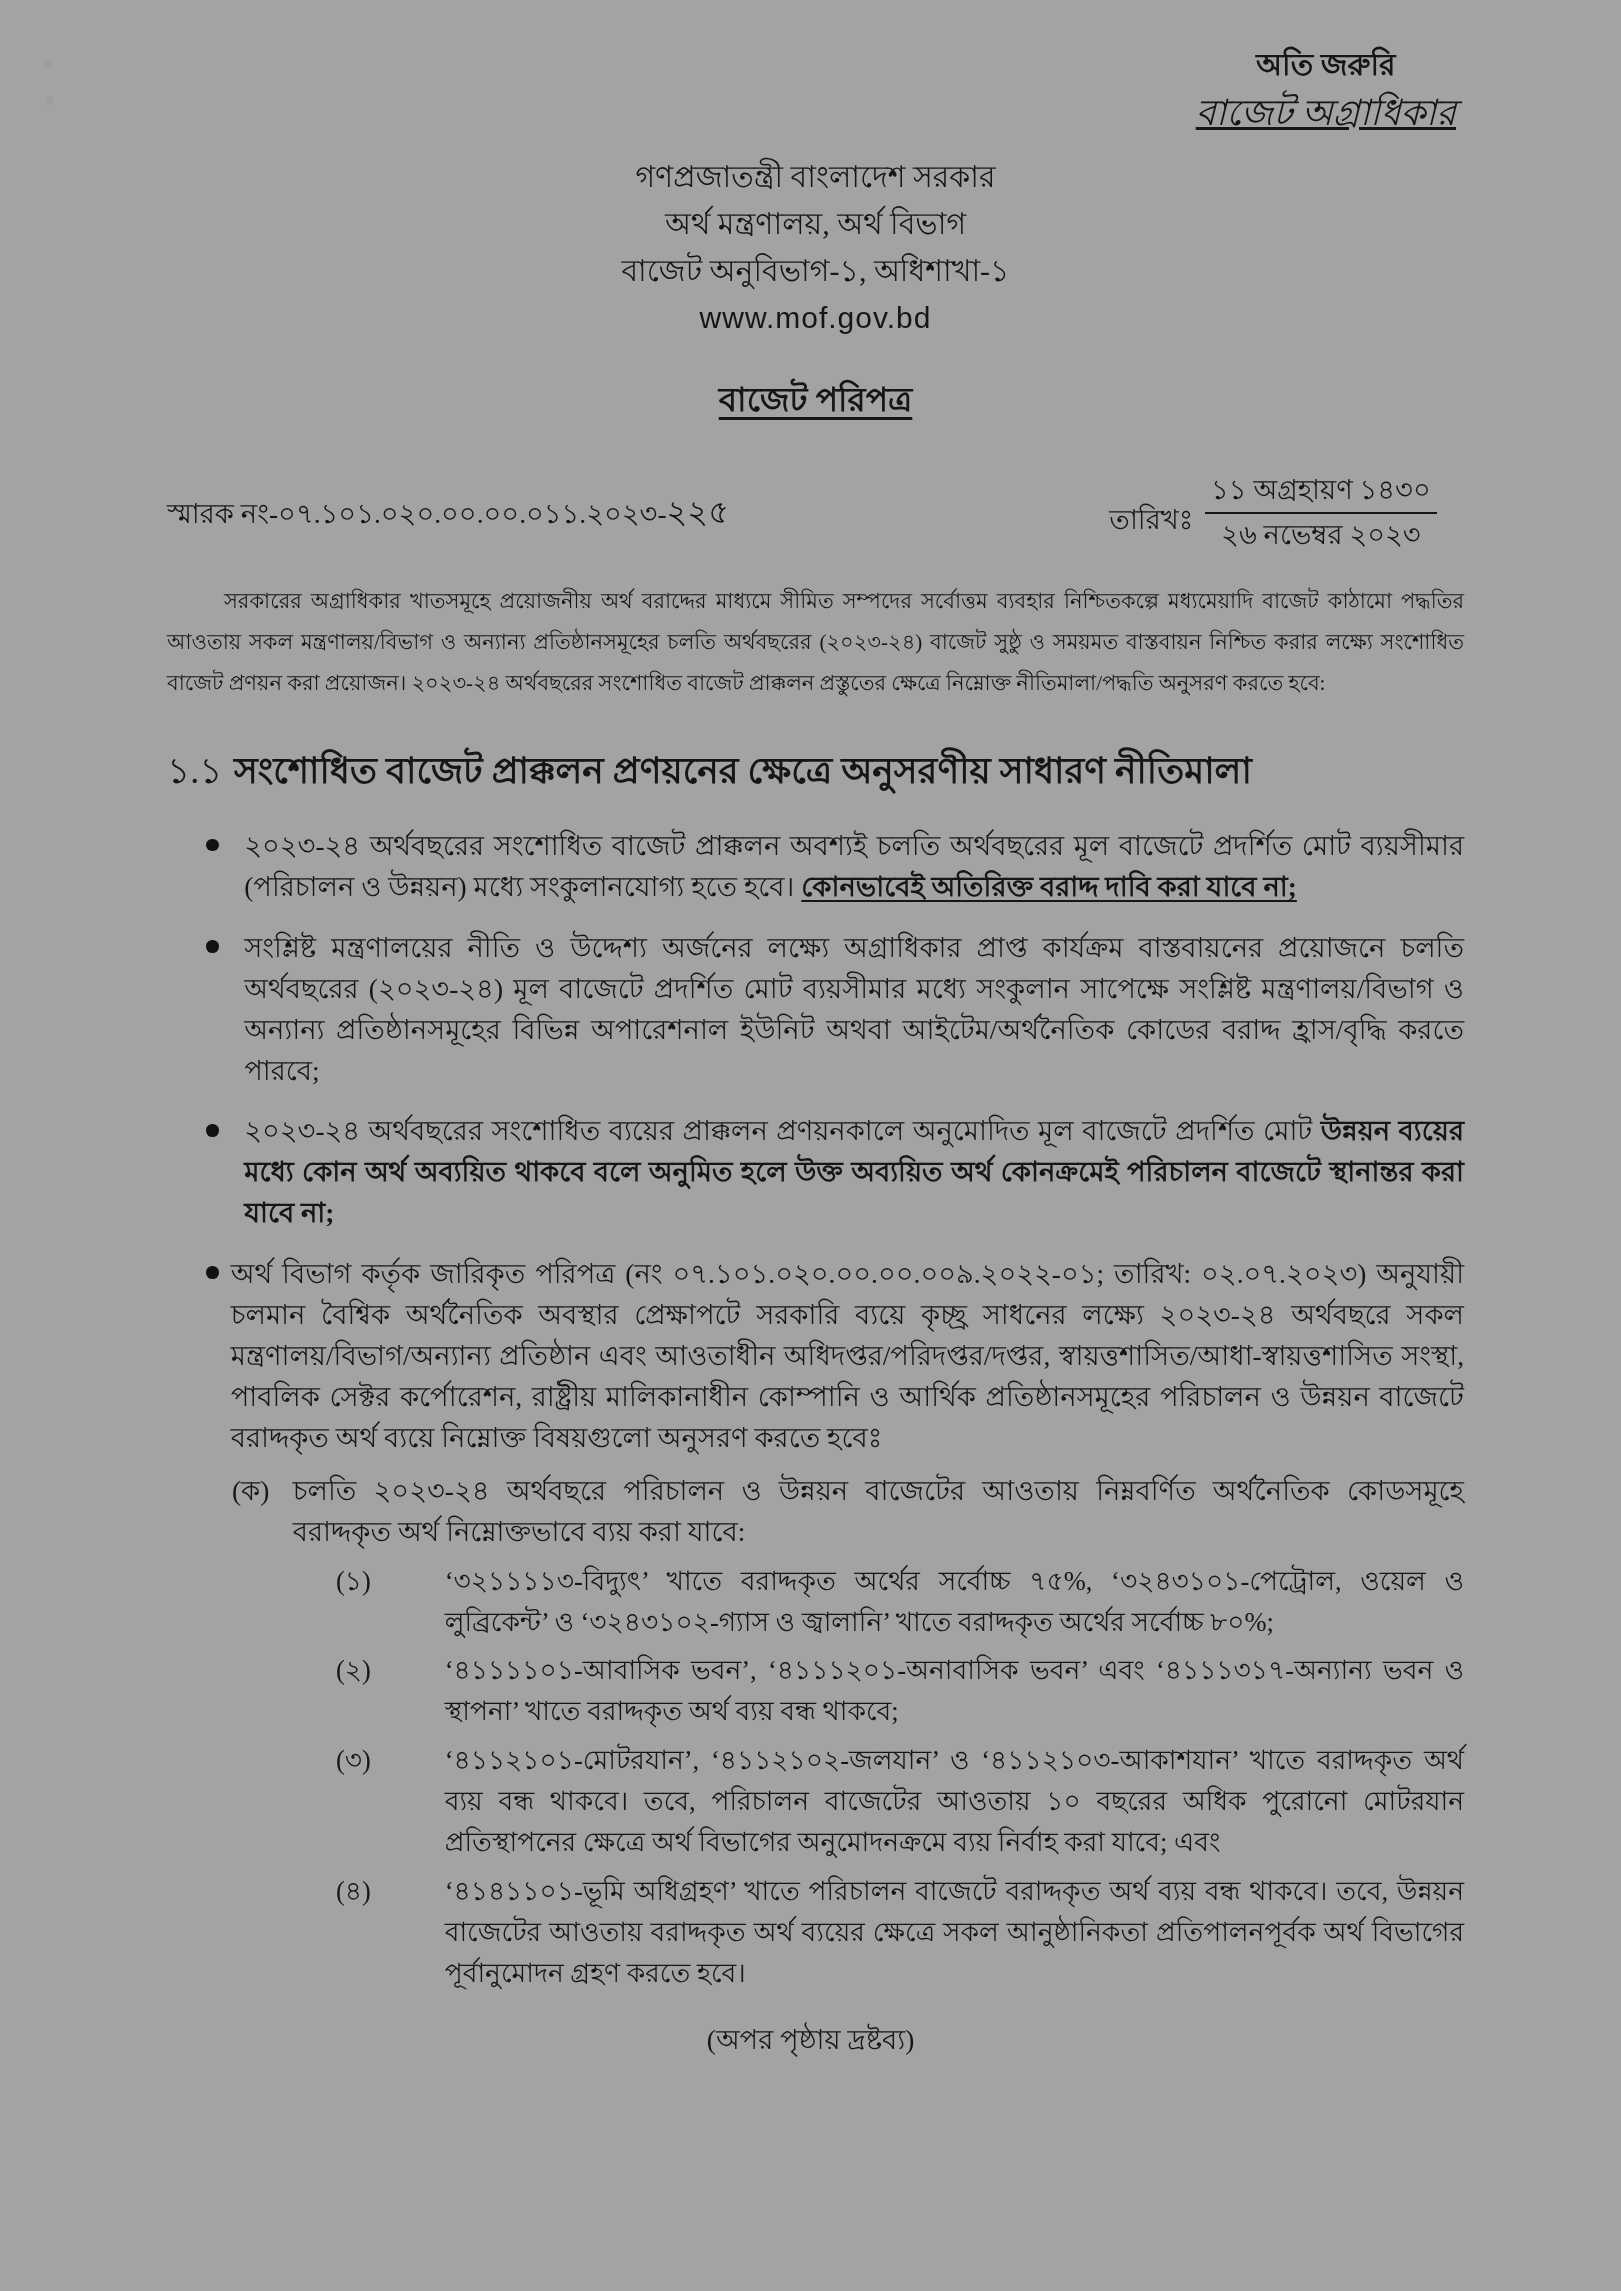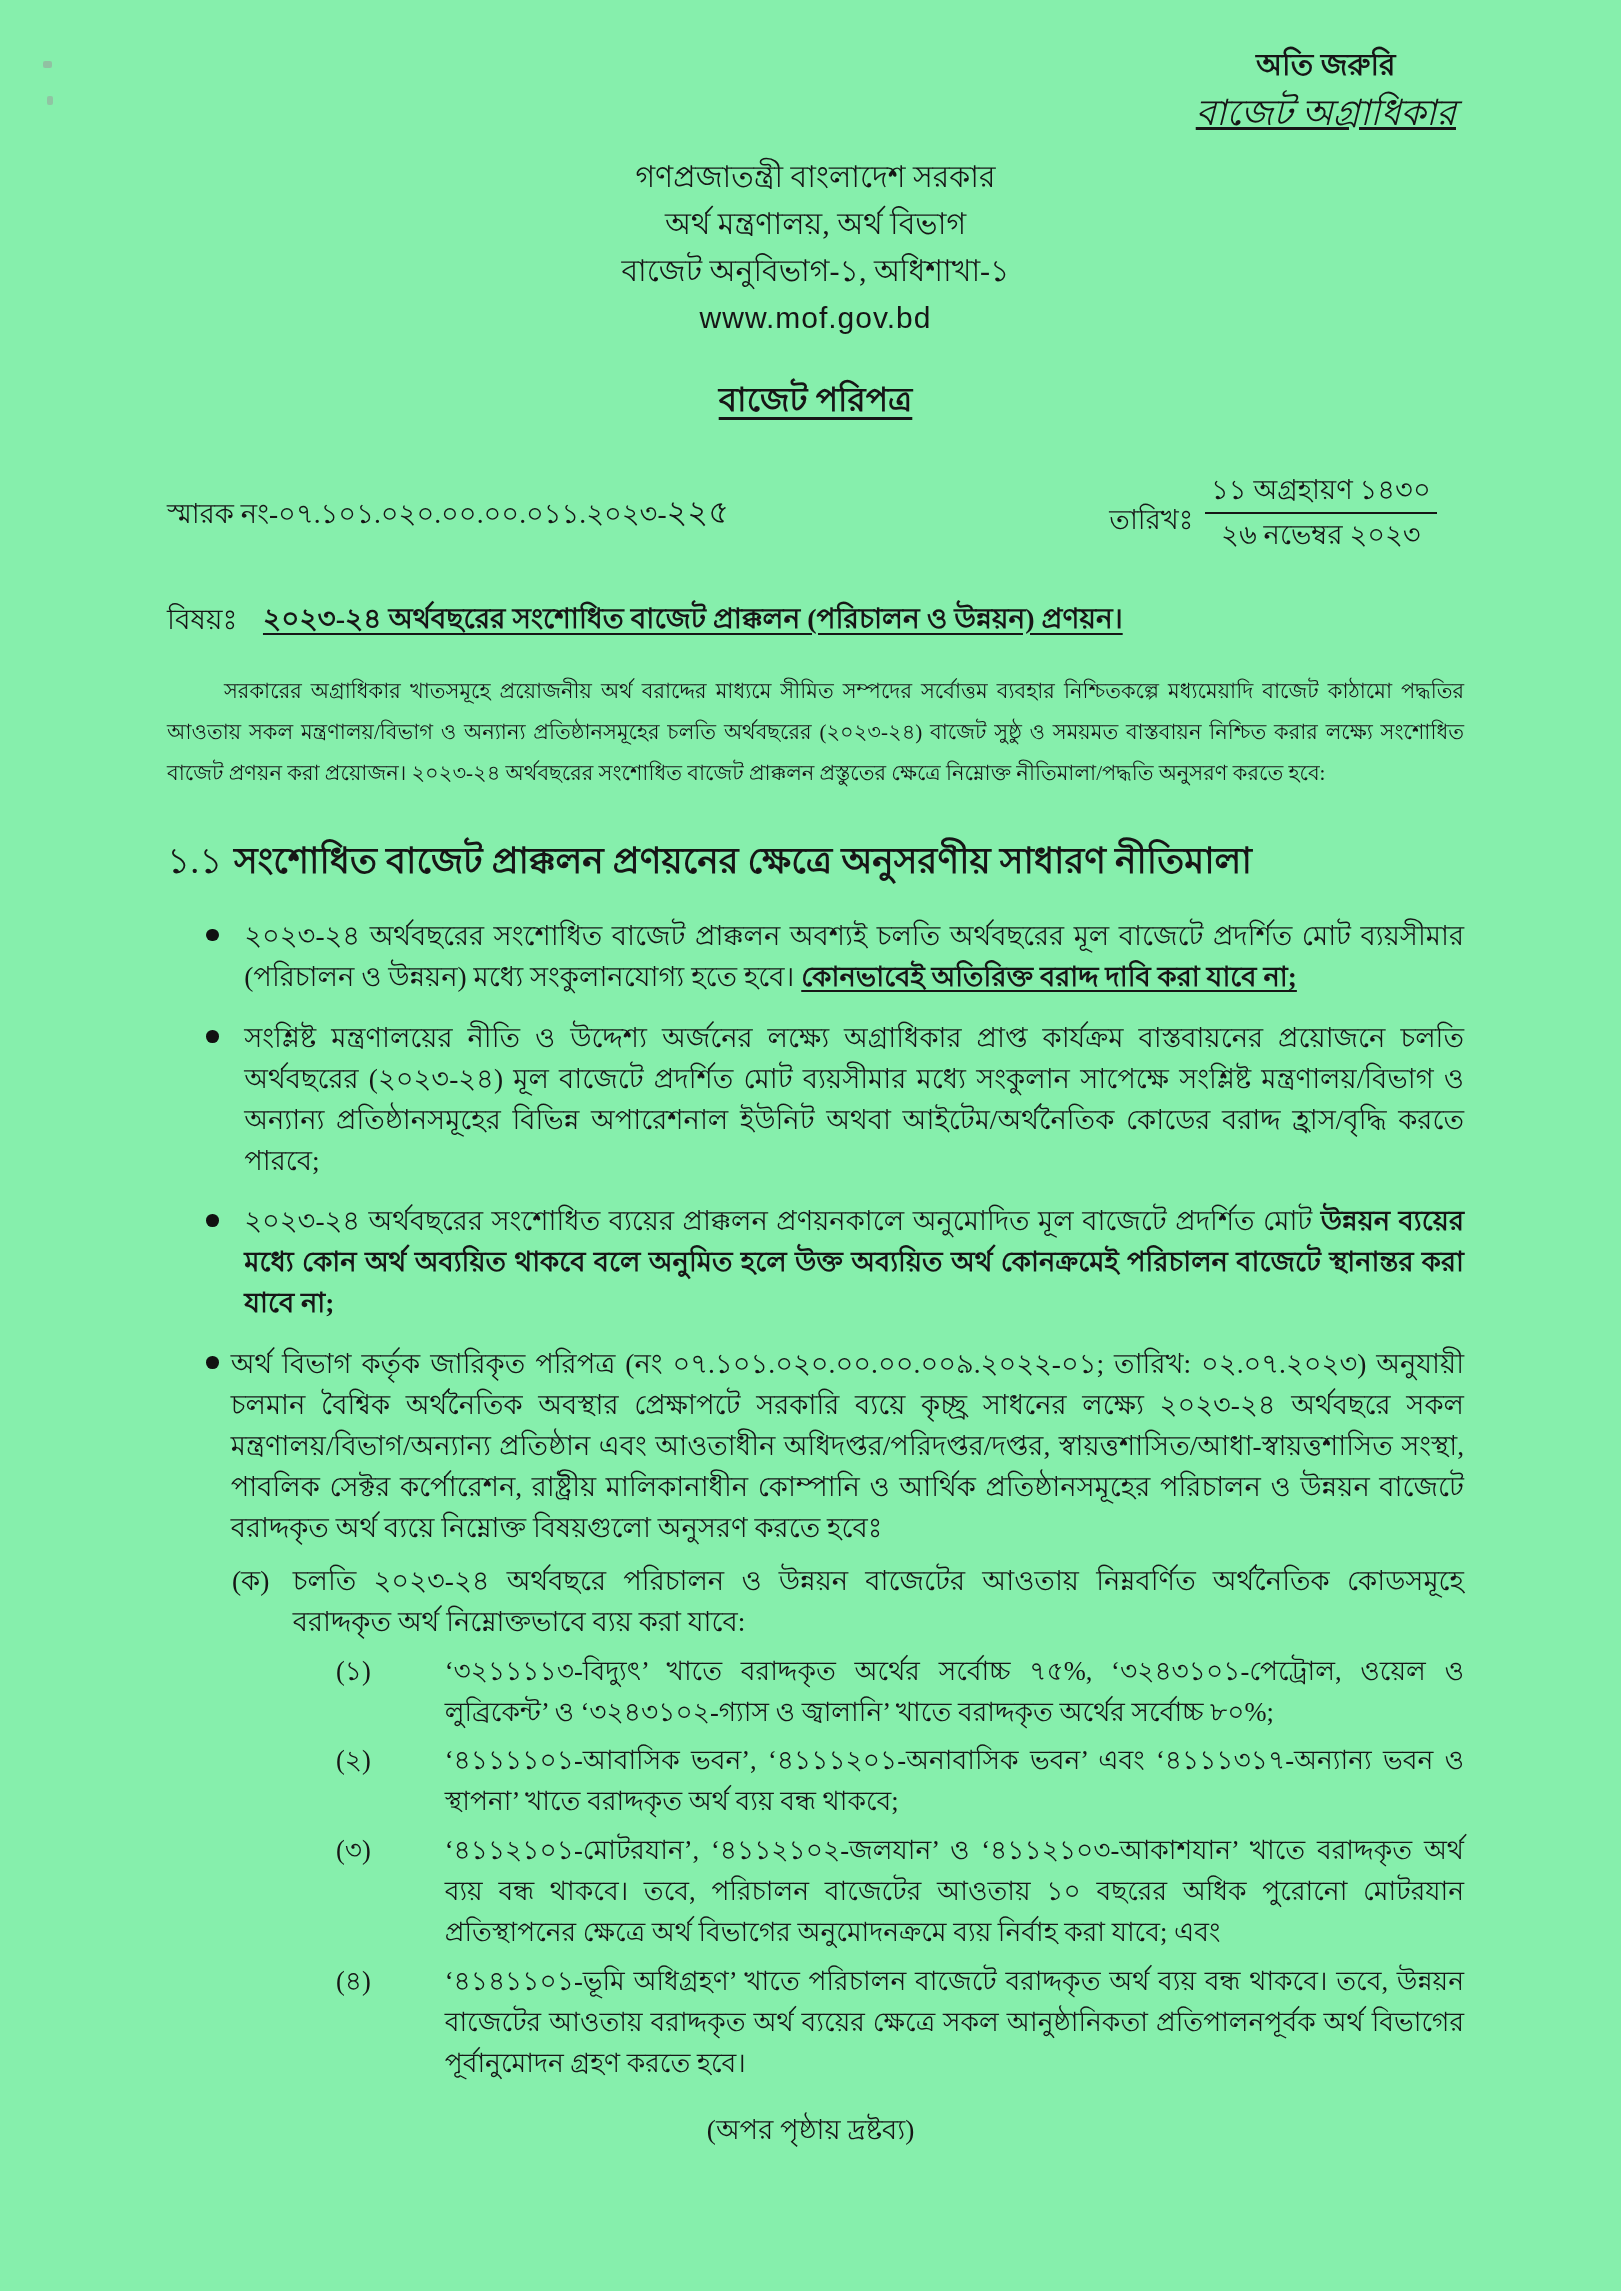--- a/index.html
+++ b/index.html
@@ -2,21 +2,21 @@
 <html lang="bn"><head>
 <meta charset="utf-8">
 <style>
   * { margin:0; padding:0; box-sizing:border-box; }
   html,body { background:#e8e8e8; }
   body { font-family:"Liberation Serif","DejaVu Serif",serif; color:#161616; }
   .page {
     position:relative;
     width:1621px; height:2292px;
     margin:0 auto;
-    background:#86efac;
+    background:#a3a3a3;
     overflow:hidden;
     padding:47px 157px 0 167px;
   }
   
   .speckle { position:absolute; background:#9a9a9a; border-radius:2px; }
   .speckle.s1 { left:43px; top:61px; width:8.8px; height:6.9px; opacity:.55; }
   .speckle.s2 { left:47px; top:96px; width:5.9px; height:8.8px; opacity:.5; }
 
   .urgency-block {
     position:absolute; top:43px; right:165px;
@@ -110,24 +110,20 @@
     </div>
     <div class="date-block">
       <span class="date-label">তারিখঃ</span>
       <span class="date-fraction">
         <span class="date-top" style="display:block;">১১ অগ্রহায়ণ ১৪৩০</span>
         <span class="date-bottom" style="display:block;">২৬ নভেম্বর ২০২৩</span>
       </span>
     </div>
   </div>
 
-  <div class="subject-row">
-    <span class="subject-label">বিষয়ঃ</span>
-    <span class="subject-text">২০২৩-২৪ অর্থবছরের সংশোধিত বাজেট প্রাক্কলন (পরিচালন ও উন্নয়ন) প্রণয়ন।</span>
-  </div>
 
   <div class="intro-para">সরকারের অগ্রাধিকার খাতসমূহে প্রয়োজনীয় অর্থ বরাদ্দের মাধ্যমে সীমিত সম্পদের সর্বোত্তম ব্যবহার নিশ্চিতকল্পে মধ্যমেয়াদি বাজেট কাঠামো পদ্ধতির আওতায় সকল মন্ত্রণালয়/বিভাগ ও অন্যান্য প্রতিষ্ঠানসমূহের চলতি অর্থবছরের (২০২৩-২৪) বাজেট সুষ্ঠু ও সময়মত বাস্তবায়ন নিশ্চিত করার লক্ষ্যে সংশোধিত বাজেট প্রণয়ন করা প্রয়োজন। ২০২৩-২৪ অর্থবছরের সংশোধিত বাজেট প্রাক্কলন প্রস্তুতের ক্ষেত্রে নিম্নোক্ত নীতিমালা/পদ্ধতি অনুসরণ করতে হবে:</div>
 
   <div class="section-heading">
     <span class="section-number">১.১</span>
     <span>সংশোধিত বাজেট প্রাক্কলন প্রণয়নের ক্ষেত্রে অনুসরণীয় সাধারণ নীতিমালা</span>
   </div>
 
   <div class="bullet-list">
 

